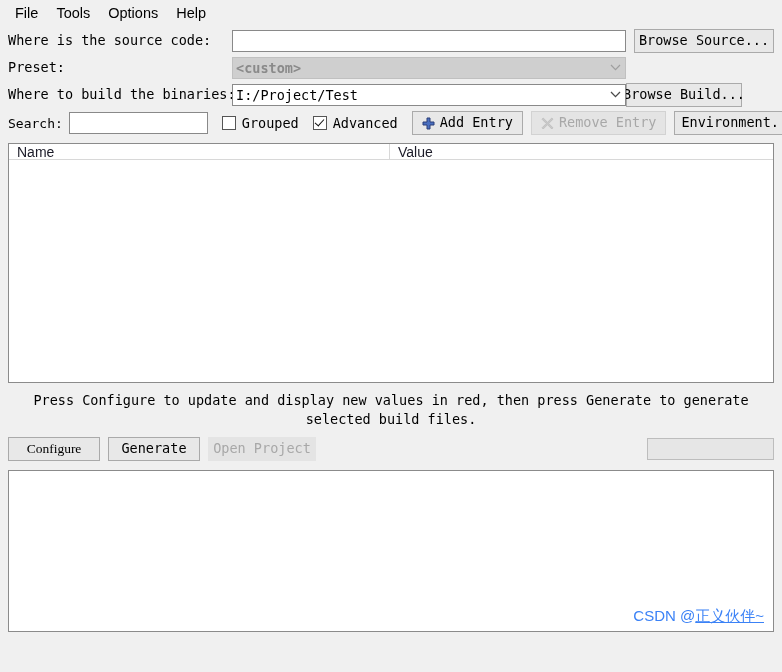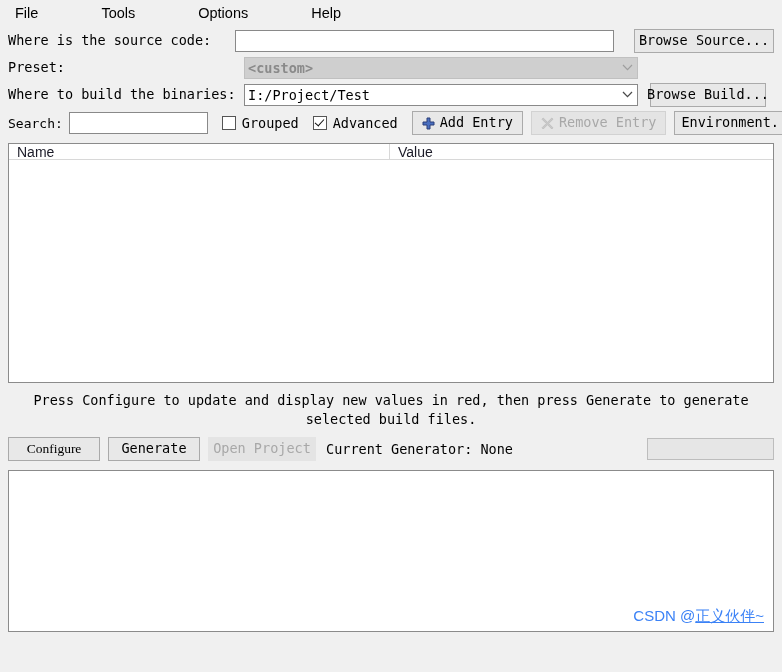--- a/index.html
+++ b/index.html
@@ -18,21 +18,20 @@
   }
 
   
   #menubar {
     height: 27px;
     background: #f0f0f0;
     display: flex;
     align-items: center;
     padding-left: 7px;
     box-sizing: border-box;
-    gap: 45px;
   }
   .menu-item {
     font-family: "Liberation Sans", sans-serif;
     font-size: 14.5px;
     padding: 3px 10px 4px 8px;
     color: #000;
     white-space: nowrap;
     line-height: 1;
   }
 
@@ -41,21 +40,20 @@
     padding: 0;
     background: #f0f0f0;
   }
   .form-row {
     display: flex;
     align-items: center;
     height: 27px;
     padding-left: 8px;
     padding-right: 8px;
     box-sizing: border-box;
-    gap: 12px;
   }
   .form-label {
     font-family: "DejaVu Sans Mono", "Liberation Mono", monospace;
     font-size: 13.5px;
     white-space: nowrap;
     color: #000;
     line-height: 1;
   }
   .lbl-src   { width: 224px; }
   .lbl-preset{ width: 224px; }
@@ -351,21 +349,20 @@
   </div>
   <div id="table-body"></div>
 </div>
 
 <div id="statustext">Press Configure to update and display new values in red, then press Generate to generate selected build files.</div>
 
 <div id="actionrow">
   <div class="btn" style="width:92px;font-family:Liberation Serif, serif;">Configure</div>
   <div class="btn" style="width:92px;">Generate</div>
   <div class="btn disabled" style="width:108px;border:none;background:#e4e4e4;">Open Project</div>
-  <span id="gen-label">Current Generator: None</span>
   <div id="progressbar"></div>
 </div>
 
 <div id="outputbox">
   <div style="padding:4px 6px;font-family:'DejaVu Sans Mono',monospace;font-size:12px;white-space:pre-wrap;"></div>
   <div id="watermark">
     <span>CSDN @</span><span class="u">正义伙伴~</span>
   </div>
 </div>
 

